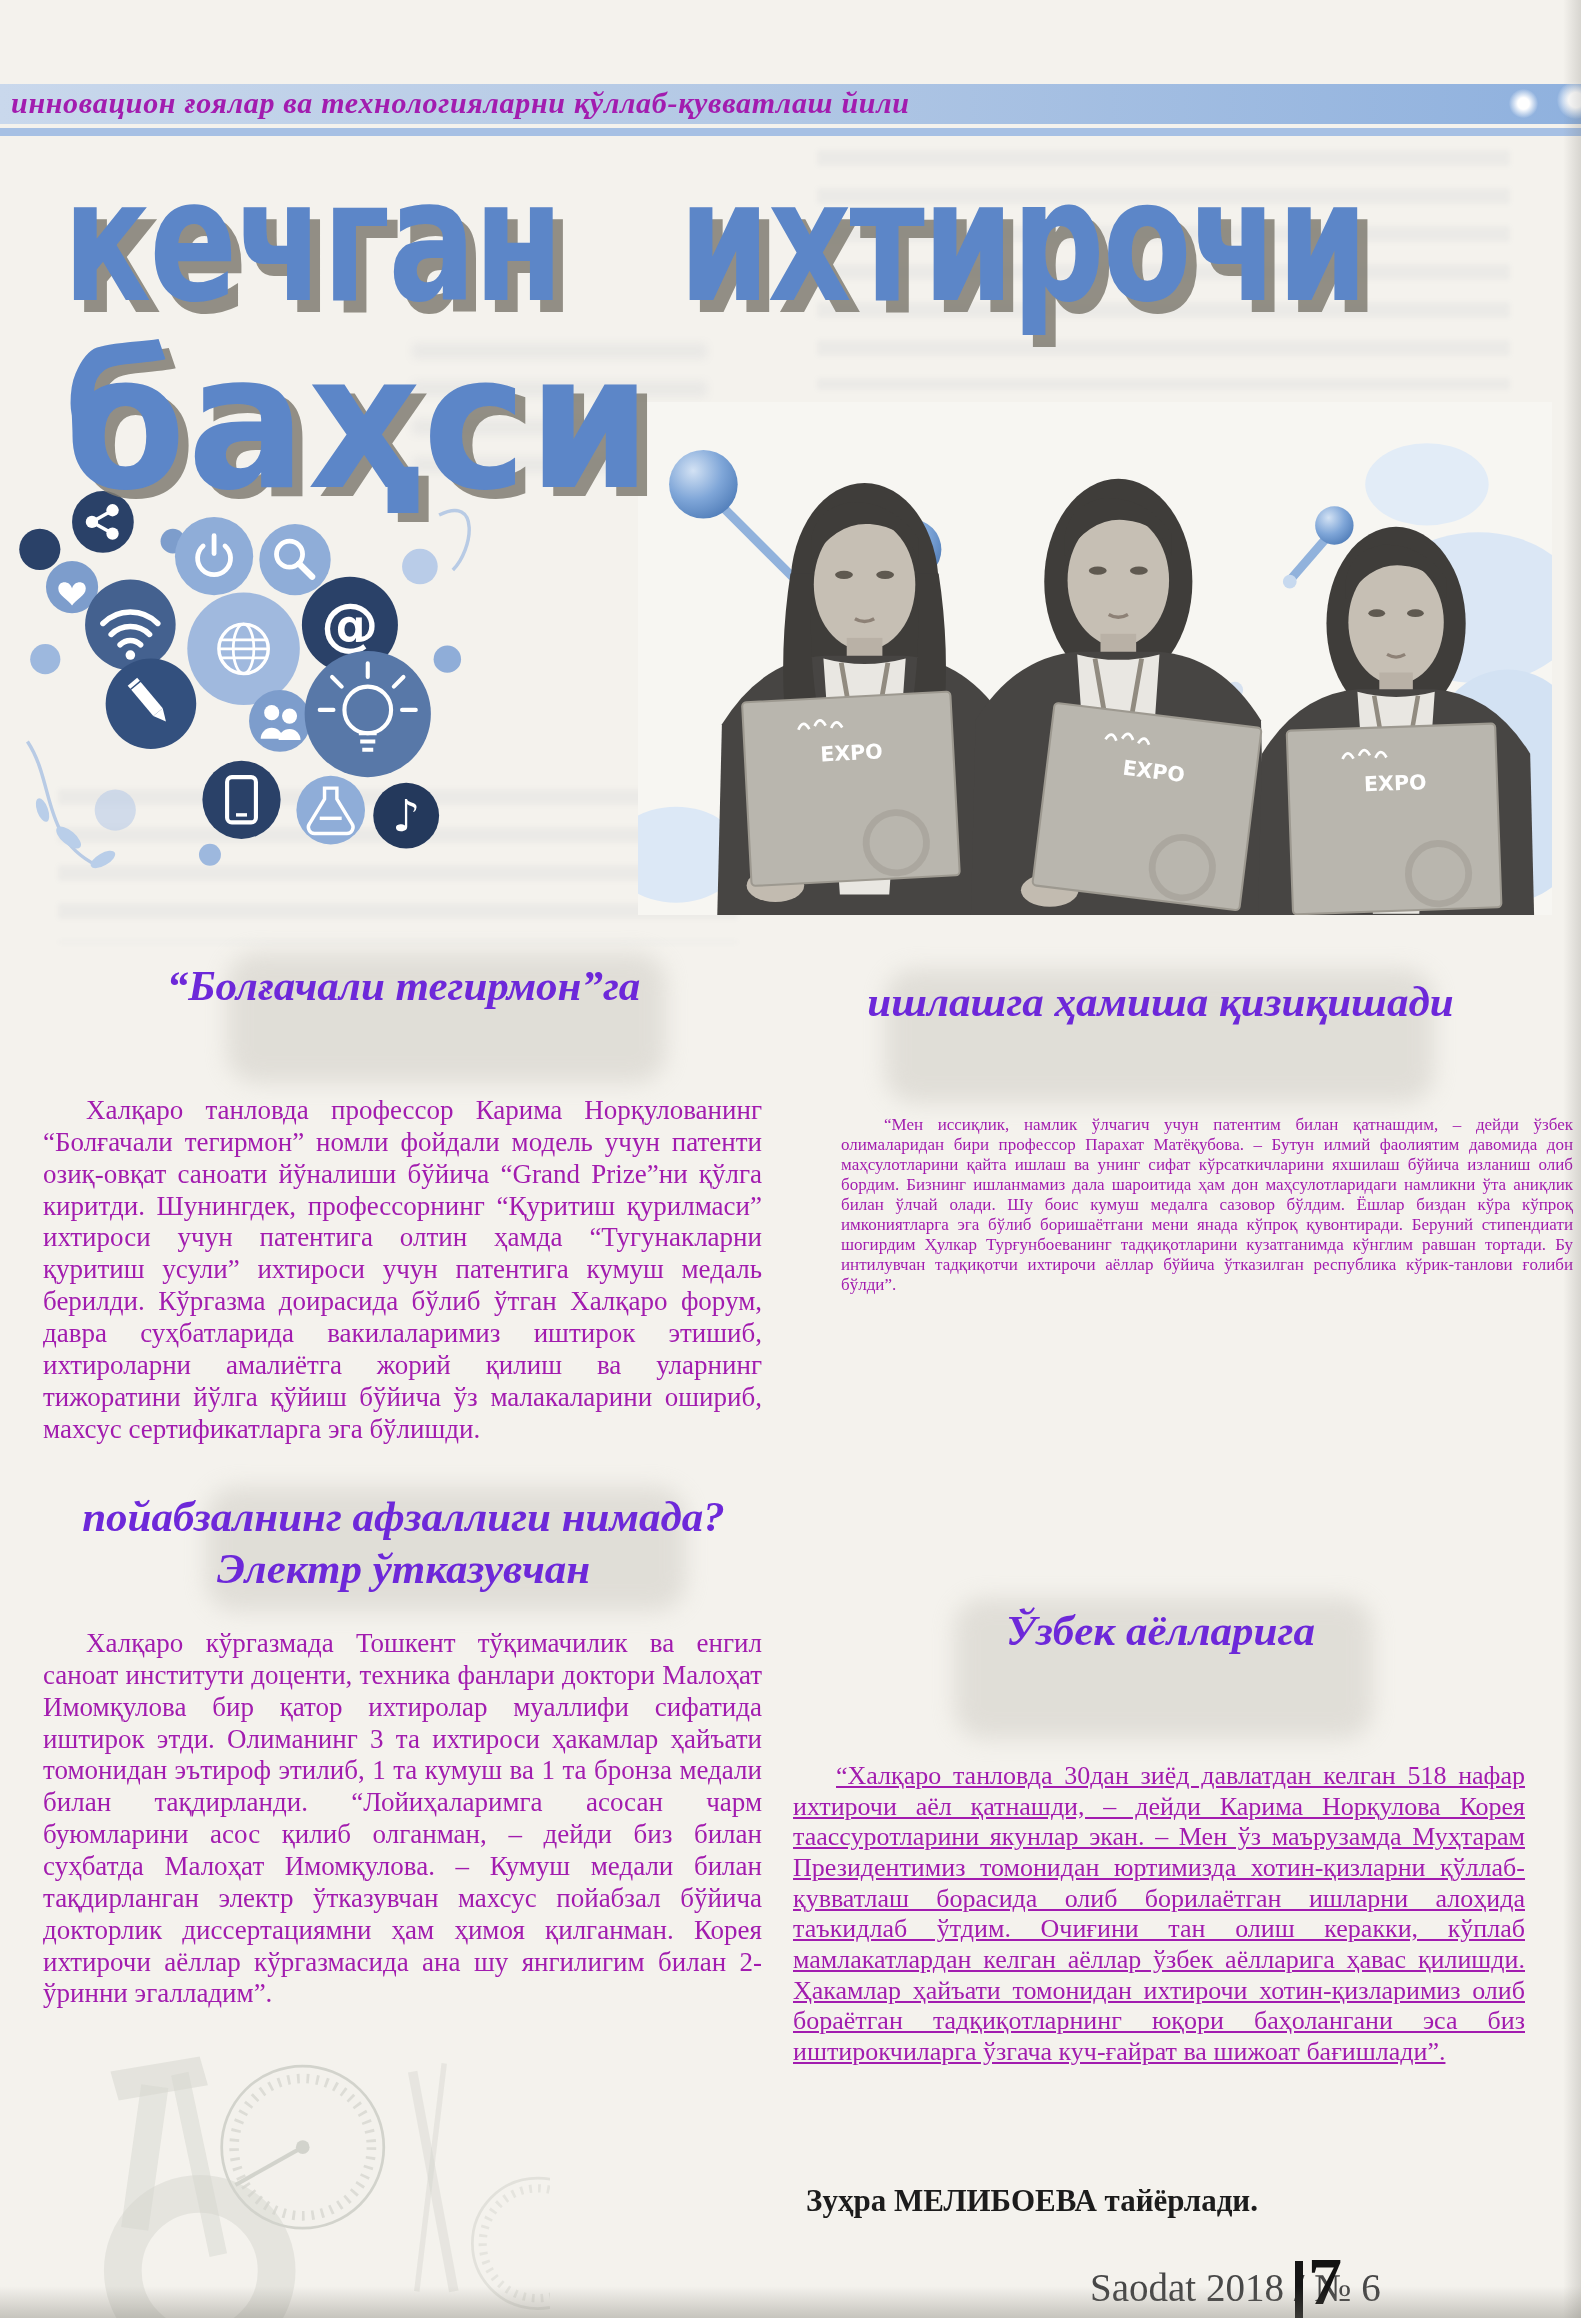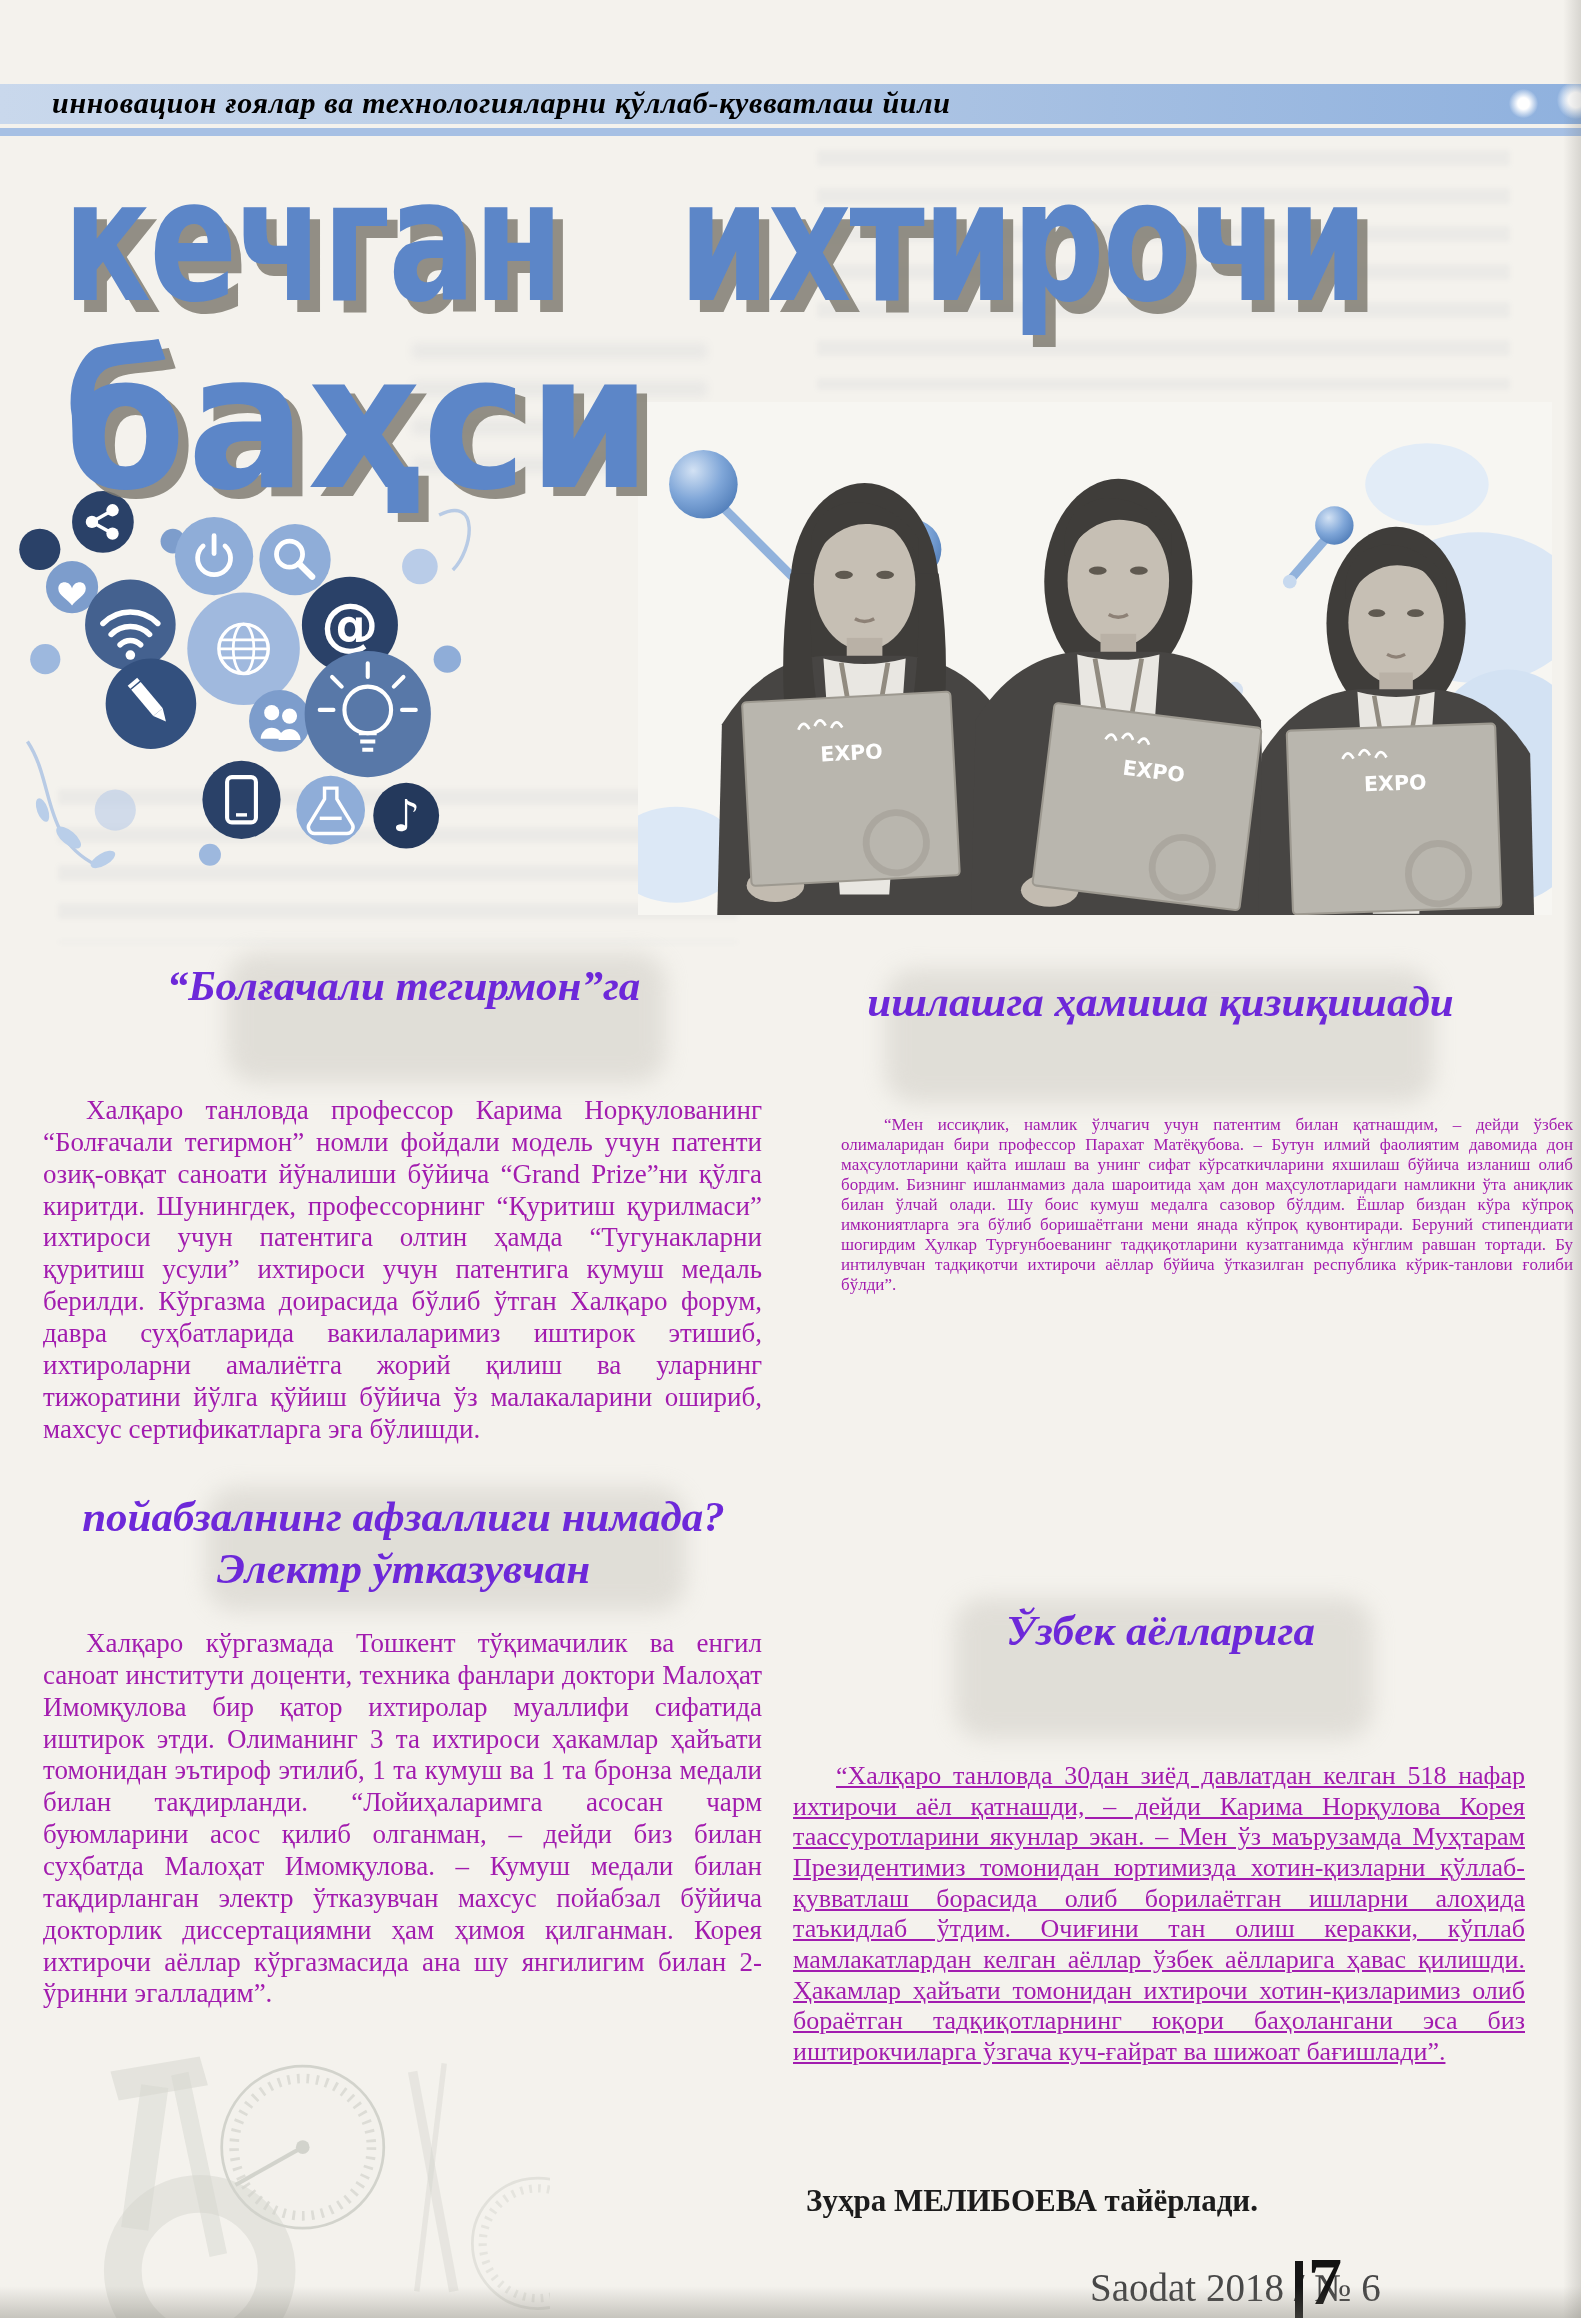--- a/index.html
+++ b/index.html
@@ -8,21 +8,21 @@
   
   .edge-right{position:absolute;right:0;top:0;width:18px;height:100%;
       background:linear-gradient(to left,rgba(100,98,92,.20),rgba(0,0,0,0));z-index:9;}
   .edge-bottom{position:absolute;left:0;bottom:0;width:100%;height:33px;
       background:linear-gradient(to top,rgba(120,118,108,.38),rgba(0,0,0,0));z-index:9;}
   
   .year-strip{position:absolute;left:0;top:84px;width:100%;height:40px;
       background:linear-gradient(to right,#c9d8ec 0%,#b4c9e5 45%,#8fb1de 100%);z-index:3;}
   .year-strip-sub{position:absolute;left:0;top:128px;width:100%;height:7.6px;background:#a6c0e4;z-index:3;}
   .year-text{position:absolute;left:11px;top:86px;font-style:italic;font-weight:bold;
-      font-size:30px;color:#000000;letter-spacing:0.7px;white-space:nowrap;z-index:4;margin-left:41px;}
+      font-size:30px;color:#a21caf;letter-spacing:0.7px;white-space:nowrap;z-index:4;}
   .sparkle{position:absolute;border-radius:50%;z-index:4;
       background:radial-gradient(circle,#ffffff 0 28%,rgba(255,255,255,0) 72%);}
   .sp1{left:1509px;top:89px;width:29px;height:29px;}
   .sp2{left:1557px;top:81px;width:38px;height:38px;}
   
   .title-l1,.title-l2{position:absolute;left:63px;font-family:"DejaVu Sans",sans-serif;
       font-weight:bold;color:#5c86c8;white-space:nowrap;z-index:4;
       text-shadow:10.3px 9px 0 rgba(128,125,114,.85);transform-origin:0 0;}
   .title-l1{top:143px;font-size:130px;letter-spacing:-2.1px;word-spacing:74px;transform:scaleY(1.30);}
   .title-l2{top:314px;font-size:176px;letter-spacing:1.4px;transform:scaleY(1.06);}

